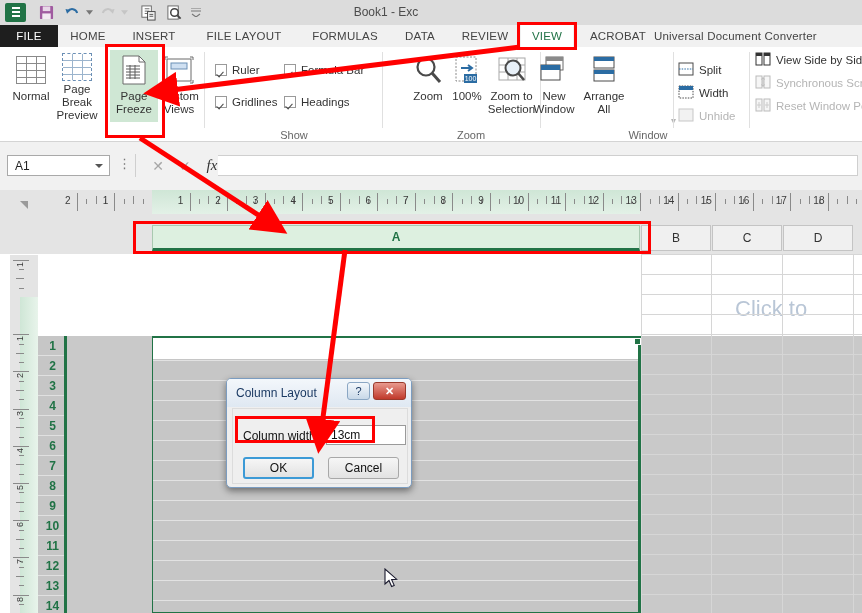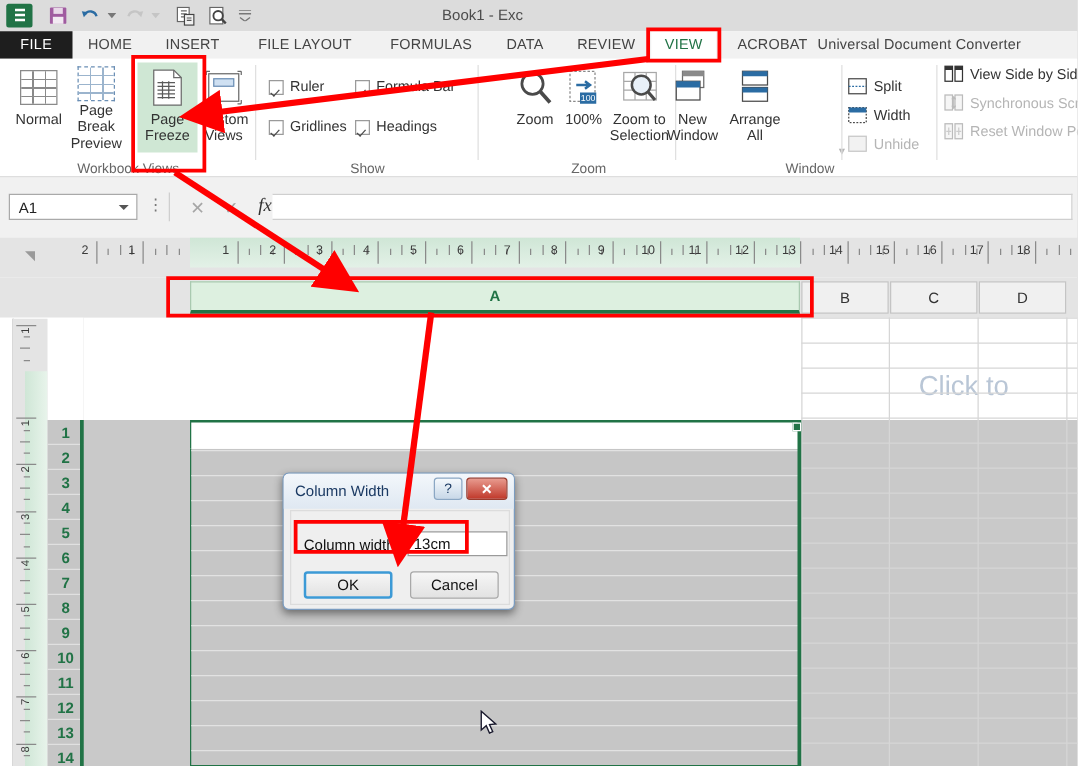--- a/index.html
+++ b/index.html
@@ -376,21 +376,20 @@
       <span class="ico">
         <svg width="30" height="28" viewBox="0 0 30 28">
             <rect x="3" y="3" width="24" height="22" fill="#fff" stroke="#6b6b6b"></rect>
             <rect x="7" y="7" width="16" height="6" fill="#cfe0f2" stroke="#6b8fb5"></rect>
             <path d="M1 1h3M26 1h3M1 27h3M26 27h3M1 1v3M29 1v3M1 24v3M29 24v3" stroke="#6b6b6b"></path>
           </svg>
       </span>
       <span>Custom</span>
       <span>Views</span>
     </div>
-    <div class="glabel">Workbook Views</div>
     <div class="gsep"></div>
   </div>
 
   <div class="rgroup" style="left:205px;width:178px">
     <div class="chk" style="left:10px;top:17px">
       <span class="box"></span>
       <span>Ruler</span>
     </div>
     <div class="chk" style="left:79px;top:17px">
       <span class="box"></span>
@@ -780,21 +779,21 @@
     <div class="rowhdr">9</div>
     <div class="rowhdr">10</div>
     <div class="rowhdr">11</div>
     <div class="rowhdr">12</div>
     <div class="rowhdr">13</div>
     <div class="rowhdr">14</div>
   </div>
 <div class="rowhdr-right"></div>
 
 <div class="dialog">
-  <div class="dlg-title">Column Width</div>
+  <div class="dlg-title">Column Layout</div>
   <div class="dlg-help">?</div>
   <div class="dlg-close">✕</div>
   <div class="dlg-body">
     <div class="dlg-label"><u>C</u><span>olumn width:</span></div>
     <div class="dlg-input">13cm</div>
     <div class="dlg-btn def" style="left:10px">OK</div>
     <div class="dlg-btn" style="left:95px">Cancel</div>
   </div>
 </div>
 

